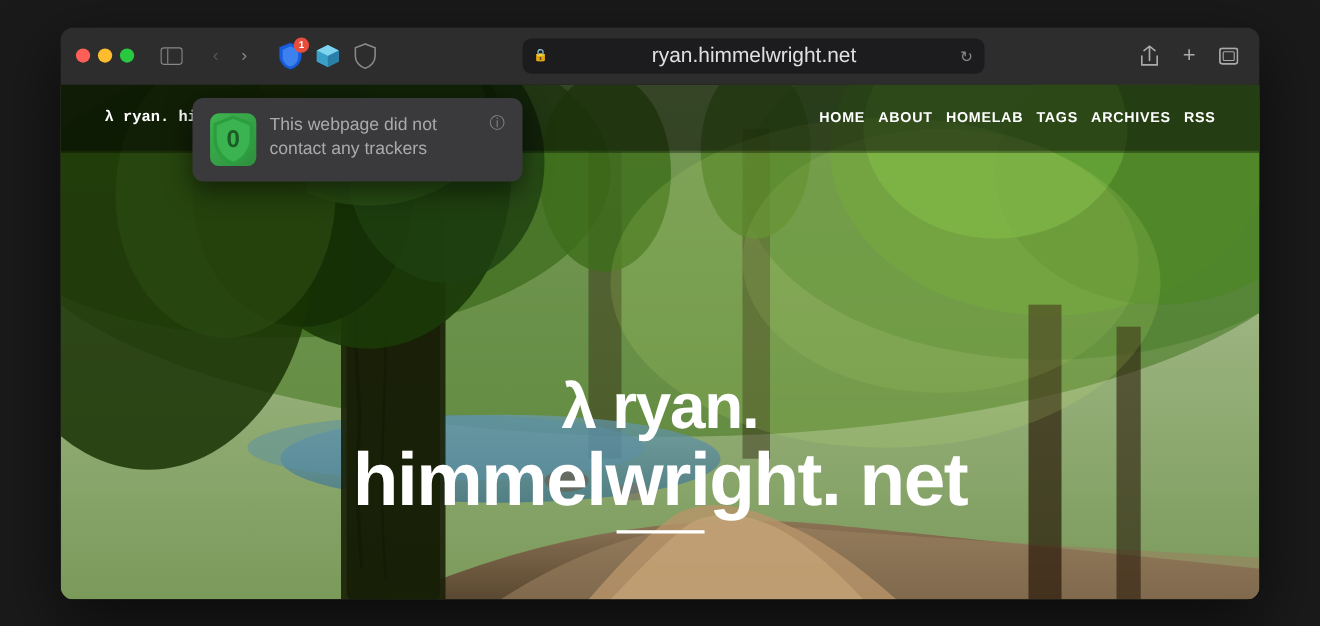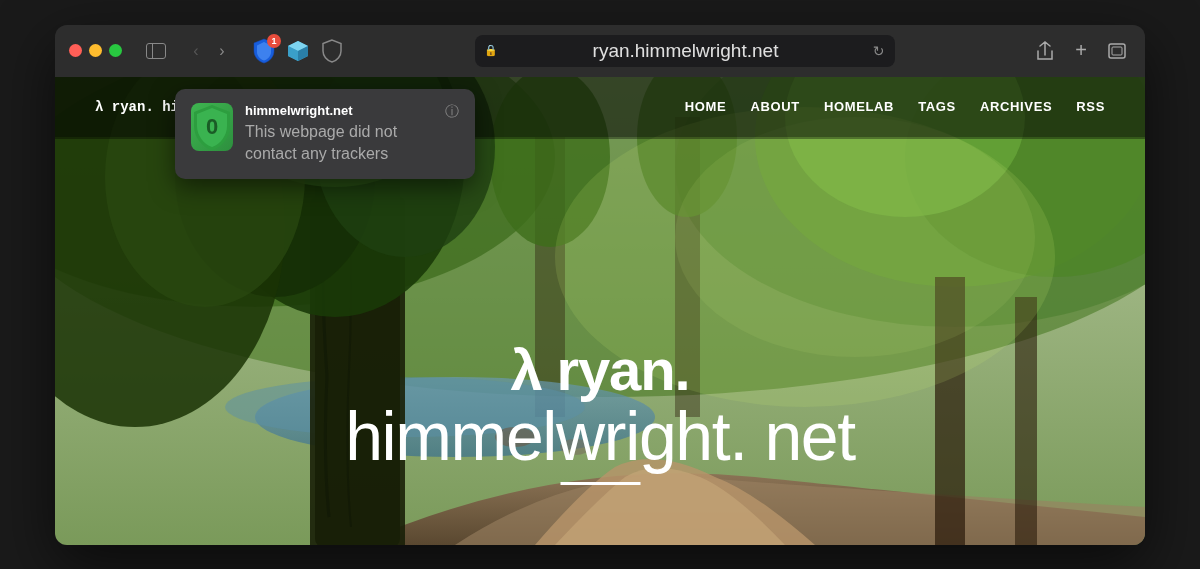--- a/index.html
+++ b/index.html
@@ -225,21 +225,21 @@
 
     .site-logo-text {
       color: white;
       font-size: 14px;
       font-weight: 600;
       font-family: 'Courier New', monospace;
     }
 
     .site-nav-links {
       display: flex;
-      gap: 24px;
+      gap: 12px;
       align-items: center;
     }
 
     .nav-link {
       color: white;
       font-size: 13px;
       font-weight: 700;
       letter-spacing: 0.05em;
       text-decoration: none;
       cursor: pointer;
@@ -262,21 +262,21 @@
       font-size: 58px;
       font-weight: 800;
       font-family: -apple-system, BlinkMacSystemFont, sans-serif;
       line-height: 1.1;
       letter-spacing: -0.02em;
     }
 
     .hero-title-line2 {
       color: white;
       font-size: 68px;
-      font-weight: 400;
+      font-weight: 700;
       font-family: -apple-system, BlinkMacSystemFont, sans-serif;
       line-height: 1.0;
       letter-spacing: -0.02em;
     }
 
     .hero-underline {
       width: 80px;
       height: 3px;
       background: white;
       margin: 12px auto 0;
@@ -526,20 +526,19 @@
       <div class="tracker-shield">
         <svg width="42" height="48" viewBox="0 0 42 48" fill="none">
           <path d="M21 2L3 9v14c0 11 7.8 21.3 18 24 10.2-2.7 18-13 18-24V9L21 2z" fill="#2d9e3f"></path>
           <path d="M21 5L6 11v12c0 9.5 6.7 18.3 15 21 8.3-2.7 15-11.5 15-21V11L21 5z" fill="#3db855" opacity="0.8"></path>
         </svg>
         <div class="tracker-shield-inner">
           <span class="shield-zero">0</span>
         </div>
       </div>
       <div class="tracker-info">
-        <div class="tracker-title">himmelwright.net</div>
         <div class="tracker-desc">This webpage did not contact any trackers</div>
       </div>
       <div class="tracker-info-icon">ⓘ</div>
     </div>
 
   </div>
 </div>
 
 </body></html>

